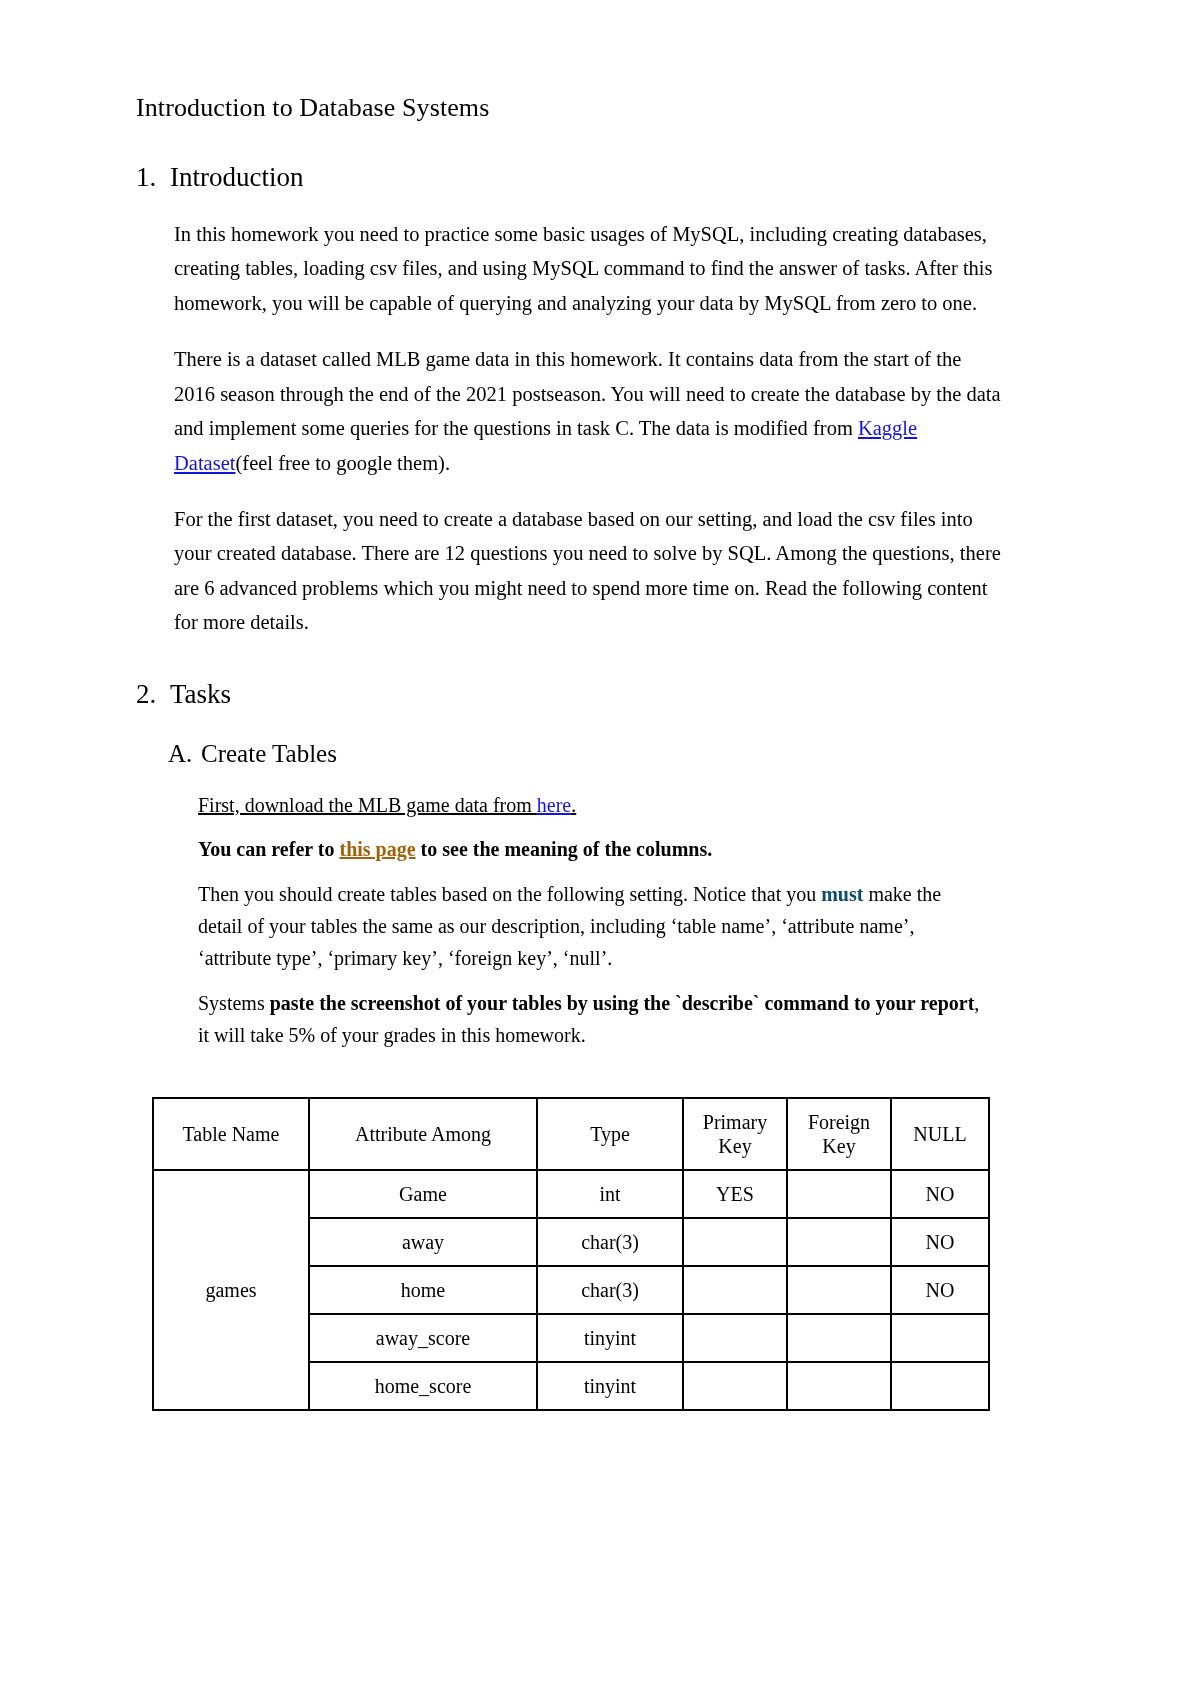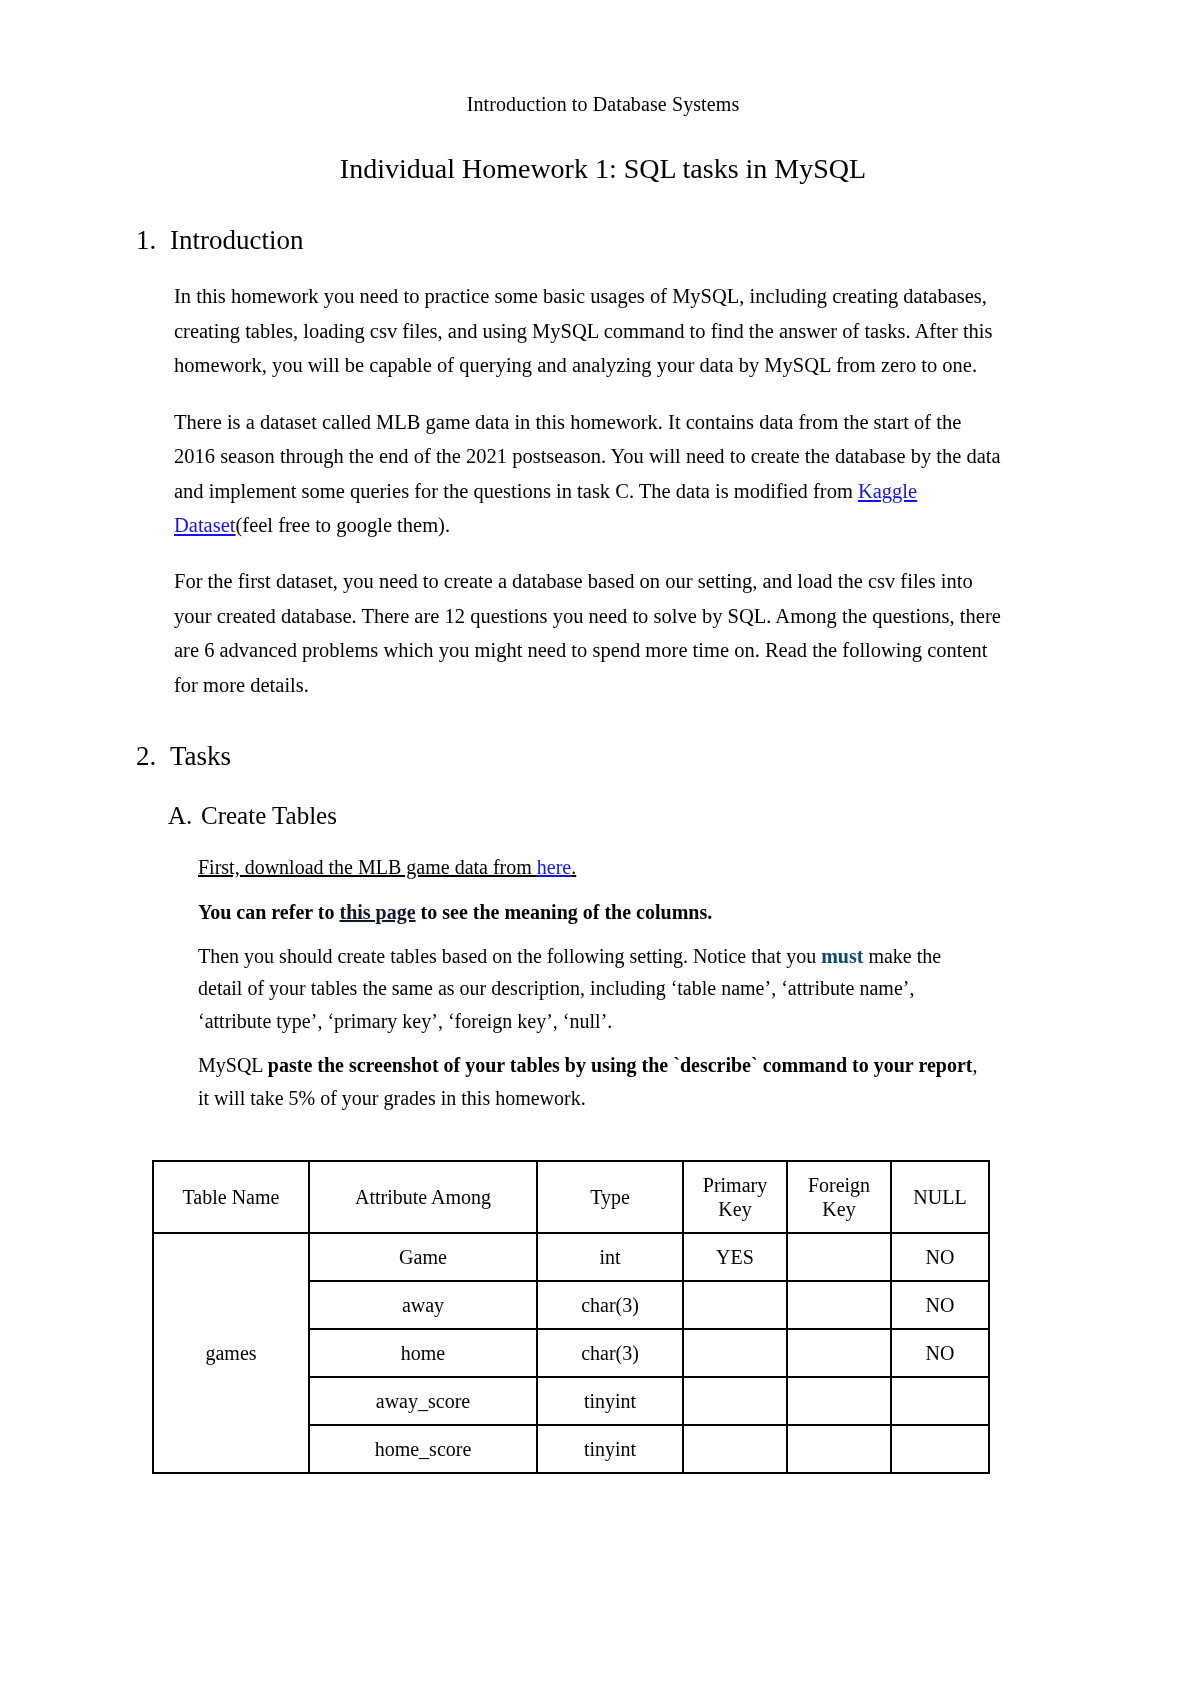--- a/index.html
+++ b/index.html
@@ -19,22 +19,21 @@
     position: relative;
     width: 1200px;
     height: 1695px;
     box-sizing: border-box;
     padding: 70px 130px 0 136px;
     background: #ffffff;
   }
 
   
   .doc-title {
-    text-align: center;
-    font-size: 20px;
+    font-size: 26px;
     font-weight: normal;
     line-height: 1.2;
     margin: 22px 0 0 0;
     letter-spacing: 0.1px;
   }
   .doc-subtitle {
     text-align: center;
     font-size: 28px;
     font-weight: normal;
     line-height: 1.2;
@@ -100,21 +99,21 @@
   a.link {
     color: #1414e0;
     text-decoration: underline;
   }
   b, .bold { font-weight: bold; }
   .must {
     color: #0c4a6e;
     font-weight: bold;
   }
   .bold-link {
-    color: #0f172a;
+    color: #a16207;
     text-decoration: underline;
     font-weight: bold;
   }
 
   
   table.schema {
     margin: 46px 0 0 16px;
     border-collapse: collapse;
     width: 836px;
     table-layout: fixed;
@@ -143,21 +142,20 @@
     vertical-align: top;
     padding-top: 12px;
   }
 </style>
 </head>
 <body>
 
 <div class="page">
 
   <h1 class="doc-title">Introduction to Database Systems</h1>
-  <h2 class="doc-subtitle">Individual Homework 1: SQL tasks in MySQL</h2>
 
   <div class="h-num">
     <span class="marker">1.</span>
     <span>Introduction</span>
   </div>
 
   <div class="body-block">
     <p class="para">In this homework you need to practice some basic usages of MySQL, including creating databases, creating tables, loading csv files, and using MySQL command to find the answer of tasks. After this homework, you will be capable of querying and analyzing your data by MySQL from zero to one.</p>
 
     <p class="para"><span>There is a dataset called MLB game data in this homework. It contains data from the start of the 2016 season through the end of the 2021 postseason. You will need to create the database by the data and implement some queries for the questions in task C. The data is modified from </span><a class="link" href="#">Kaggle Dataset</a><span>(feel free to google them).</span></p>
@@ -176,21 +174,21 @@
   </div>
 
   <div class="sub-block">
 
     <p class="para first"><span>First, download the MLB game data from </span><a class="link" href="#">here</a><span>.</span></p>
 
     <p class="para tight bold"><span>You can refer to </span><a class="bold-link" href="#">this page</a><span> to see the meaning of the columns.</span></p>
 
     <p class="para"><span>Then you should create tables based on the following setting. Notice that you </span><span class="must">must</span><span> make the detail of your tables the same as our description, including ‘table name’, ‘attribute name’, ‘attribute type’, ‘primary key’, ‘foreign key’, ‘null’.</span></p>
 
-    <p class="para"><span>MySQL </span><b>paste the screenshot of your tables by using the `describe` command to your report</b><span>, it will take 5% of your grades in this homework.</span></p>
+    <p class="para"><span>Systems </span><b>paste the screenshot of your tables by using the `describe` command to your report</b><span>, it will take 5% of your grades in this homework.</span></p>
 
   </div>
 
   <table class="schema">
     <colgroup>
       <col class="col-table">
         <col class="col-attr">
         <col class="col-type">
       <col class="col-pk">
         <col class="col-fk">

